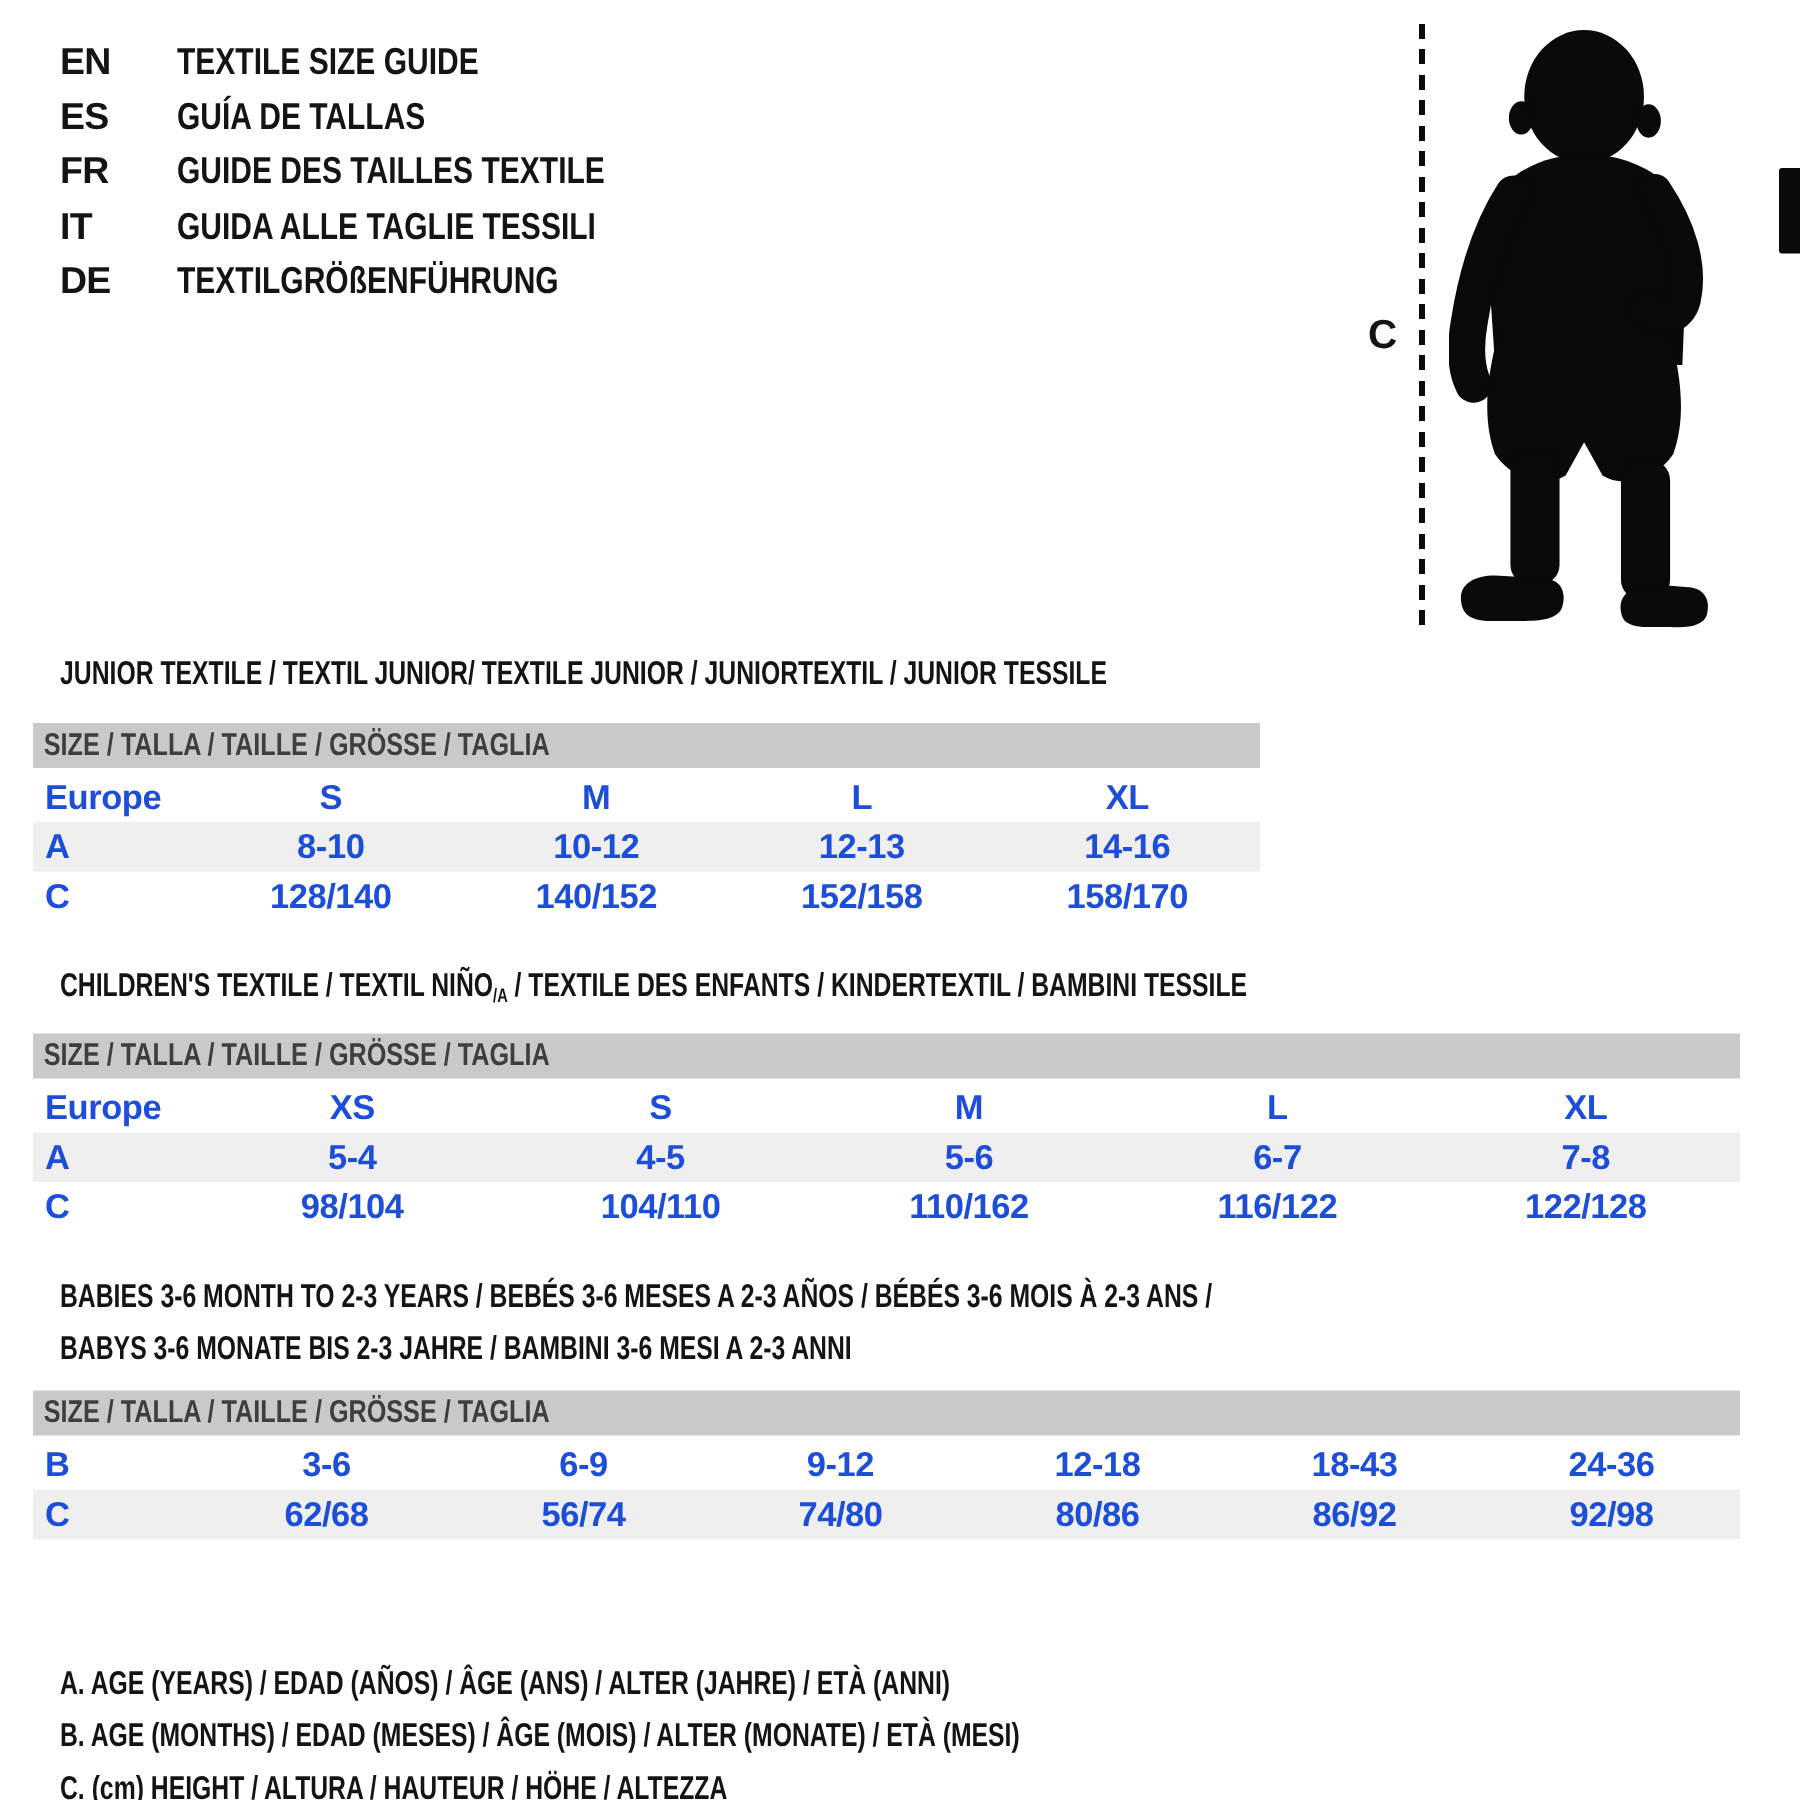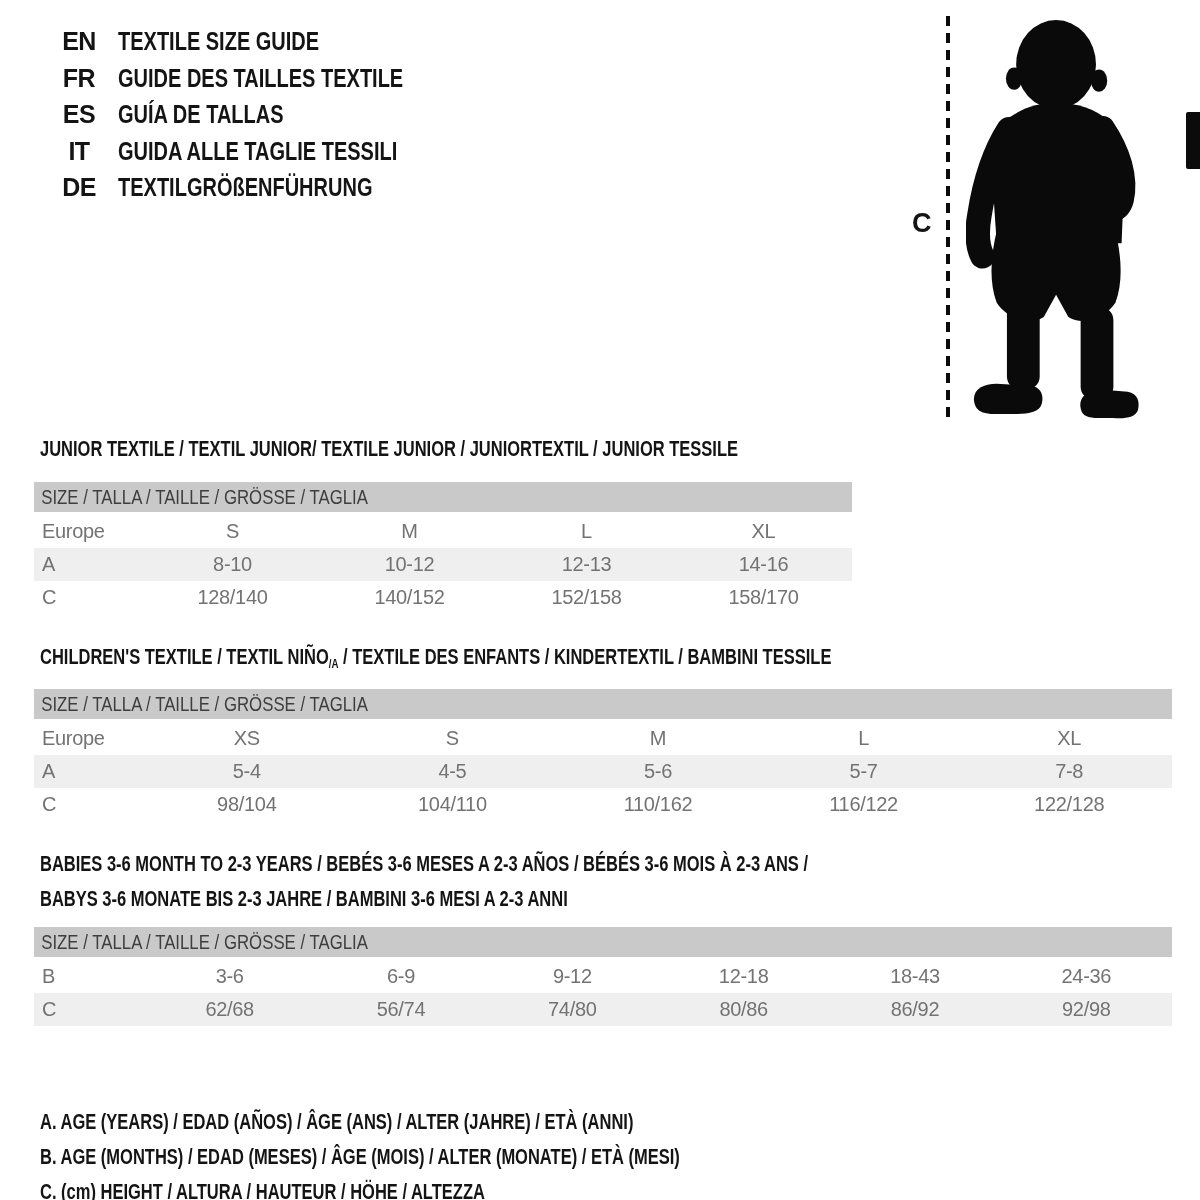--- a/index.html
+++ b/index.html
@@ -2,41 +2,41 @@
 <html><head>
 <meta charset="utf-8">
 <style>
   html,body{margin:0;padding:0;background:#ffffff;}
   .canvas{
     position:relative;width:1200px;height:1200px;background:#ffffff;
     font-family:"Liberation Sans", sans-serif;color:#1a1a1a;overflow:hidden;
   }
   
   .languages{position:absolute;left:40px;top:27px;}
-  .lang-row{display:flex;align-items:baseline;height:36.5px;text-align:center;}
+  .lang-row{display:flex;align-items:baseline;height:36.5px;}
   .lang-code{width:78px;font-weight:bold;font-size:25px;letter-spacing:-0.5px;color:#141414;}
   .lang-label{font-weight:bold;font-size:25px;white-space:nowrap;color:#141414;
     transform:scaleX(0.80);transform-origin:left center;}
   
   .dash-line{position:absolute;left:946px;top:16px;width:4px;height:402px;
     background:repeating-linear-gradient(to bottom,#0b0b0b 0 10px,transparent 10px 17px);}
   .c-label{position:absolute;left:912px;top:208px;font-weight:bold;font-size:27px;color:#141414;}
   .baby-svg{position:absolute;left:966px;top:16px;width:174px;height:404px;}
   .fragment{position:absolute;left:1186px;top:112px;width:14px;height:57px;background:#0b0b0b;border-radius:2px 0 0 2px;}
   
   .sec-heading{position:absolute;left:40px;font-weight:bold;font-size:22px;color:#141414;
     white-space:nowrap;transform:scaleX(0.75);transform-origin:left top;}
   .sec-heading .sub{font-size:13px;position:relative;top:4px;}
   .heading-2line div{line-height:35px;}
   
-  .size-table{position:absolute;left:34px;font-weight:normal;}
+  .size-table{position:absolute;left:22px;font-weight:bold;}
   .size-bar{height:30px;background:#c9c9c9;display:flex;align-items:center;margin-bottom:3px;}
   .size-bar-text{font-size:21px;padding-left:9px;color:#3e3e3e;white-space:nowrap;
     transform:scaleX(0.8);transform-origin:left center;}
-  .trow{display:grid;height:33px;align-items:center;font-size:20px;color:#737373;letter-spacing:-0.3px;}
+  .trow{display:grid;height:33px;align-items:center;font-size:23px;color:#1d4ed8;letter-spacing:-0.3px;}
   .junior  .trow{grid-template-columns:110px repeat(4,1fr);}
   .children .trow{grid-template-columns:110px repeat(5,1fr);}
   .babies  .trow{grid-template-columns:110px repeat(6,1fr);}
   .tlabel{padding-left:8px;text-align:left;}
   .tcell{text-align:center;}
   .row-alt{background:#efefef;}
   
   .legend{position:absolute;left:40px;top:1064px;margin-top:40px;}
   .legend-line{font-weight:bold;font-size:22px;line-height:35px;color:#141414;
     white-space:nowrap;transform:scaleX(0.75);transform-origin:left top;}
@@ -45,26 +45,26 @@
 <body>
 
 <div class="canvas">
 
   <div class="languages">
     <div class="lang-row">
       <span class="lang-code">EN</span>
       <span class="lang-label">TEXTILE SIZE GUIDE</span>
     </div>
     <div class="lang-row">
+      <span class="lang-code">ES</span>
+      <span class="lang-label">GUÍA DE TALLAS</span>
+    </div>
+    <div class="lang-row">
       <span class="lang-code">FR</span>
       <span class="lang-label">GUIDE DES TAILLES TEXTILE</span>
-    </div>
-    <div class="lang-row">
-      <span class="lang-code">ES</span>
-      <span class="lang-label">GUÍA DE TALLAS</span>
     </div>
     <div class="lang-row">
       <span class="lang-code">IT</span>
       <span class="lang-label">GUIDA ALLE TAGLIE TESSILI</span>
     </div>
     <div class="lang-row">
       <span class="lang-code">DE</span>
       <span class="lang-label">TEXTILGRÖßENFÜHRUNG</span>
     </div>
   </div>
@@ -129,21 +129,21 @@
       <span class="tcell">S</span>
       <span class="tcell">M</span>
       <span class="tcell">L</span>
       <span class="tcell">XL</span>
     </div>
     <div class="trow row-alt">
       <span class="tlabel">A</span>
       <span class="tcell">5-4</span>
       <span class="tcell">4-5</span>
       <span class="tcell">5-6</span>
-      <span class="tcell">5-7</span>
+      <span class="tcell">6-7</span>
       <span class="tcell">7-8</span>
     </div>
     <div class="trow">
       <span class="tlabel">C</span>
       <span class="tcell">98/104</span>
       <span class="tcell">104/110</span>
       <span class="tcell">110/162</span>
       <span class="tcell">116/122</span>
       <span class="tcell">122/128</span>
     </div>

